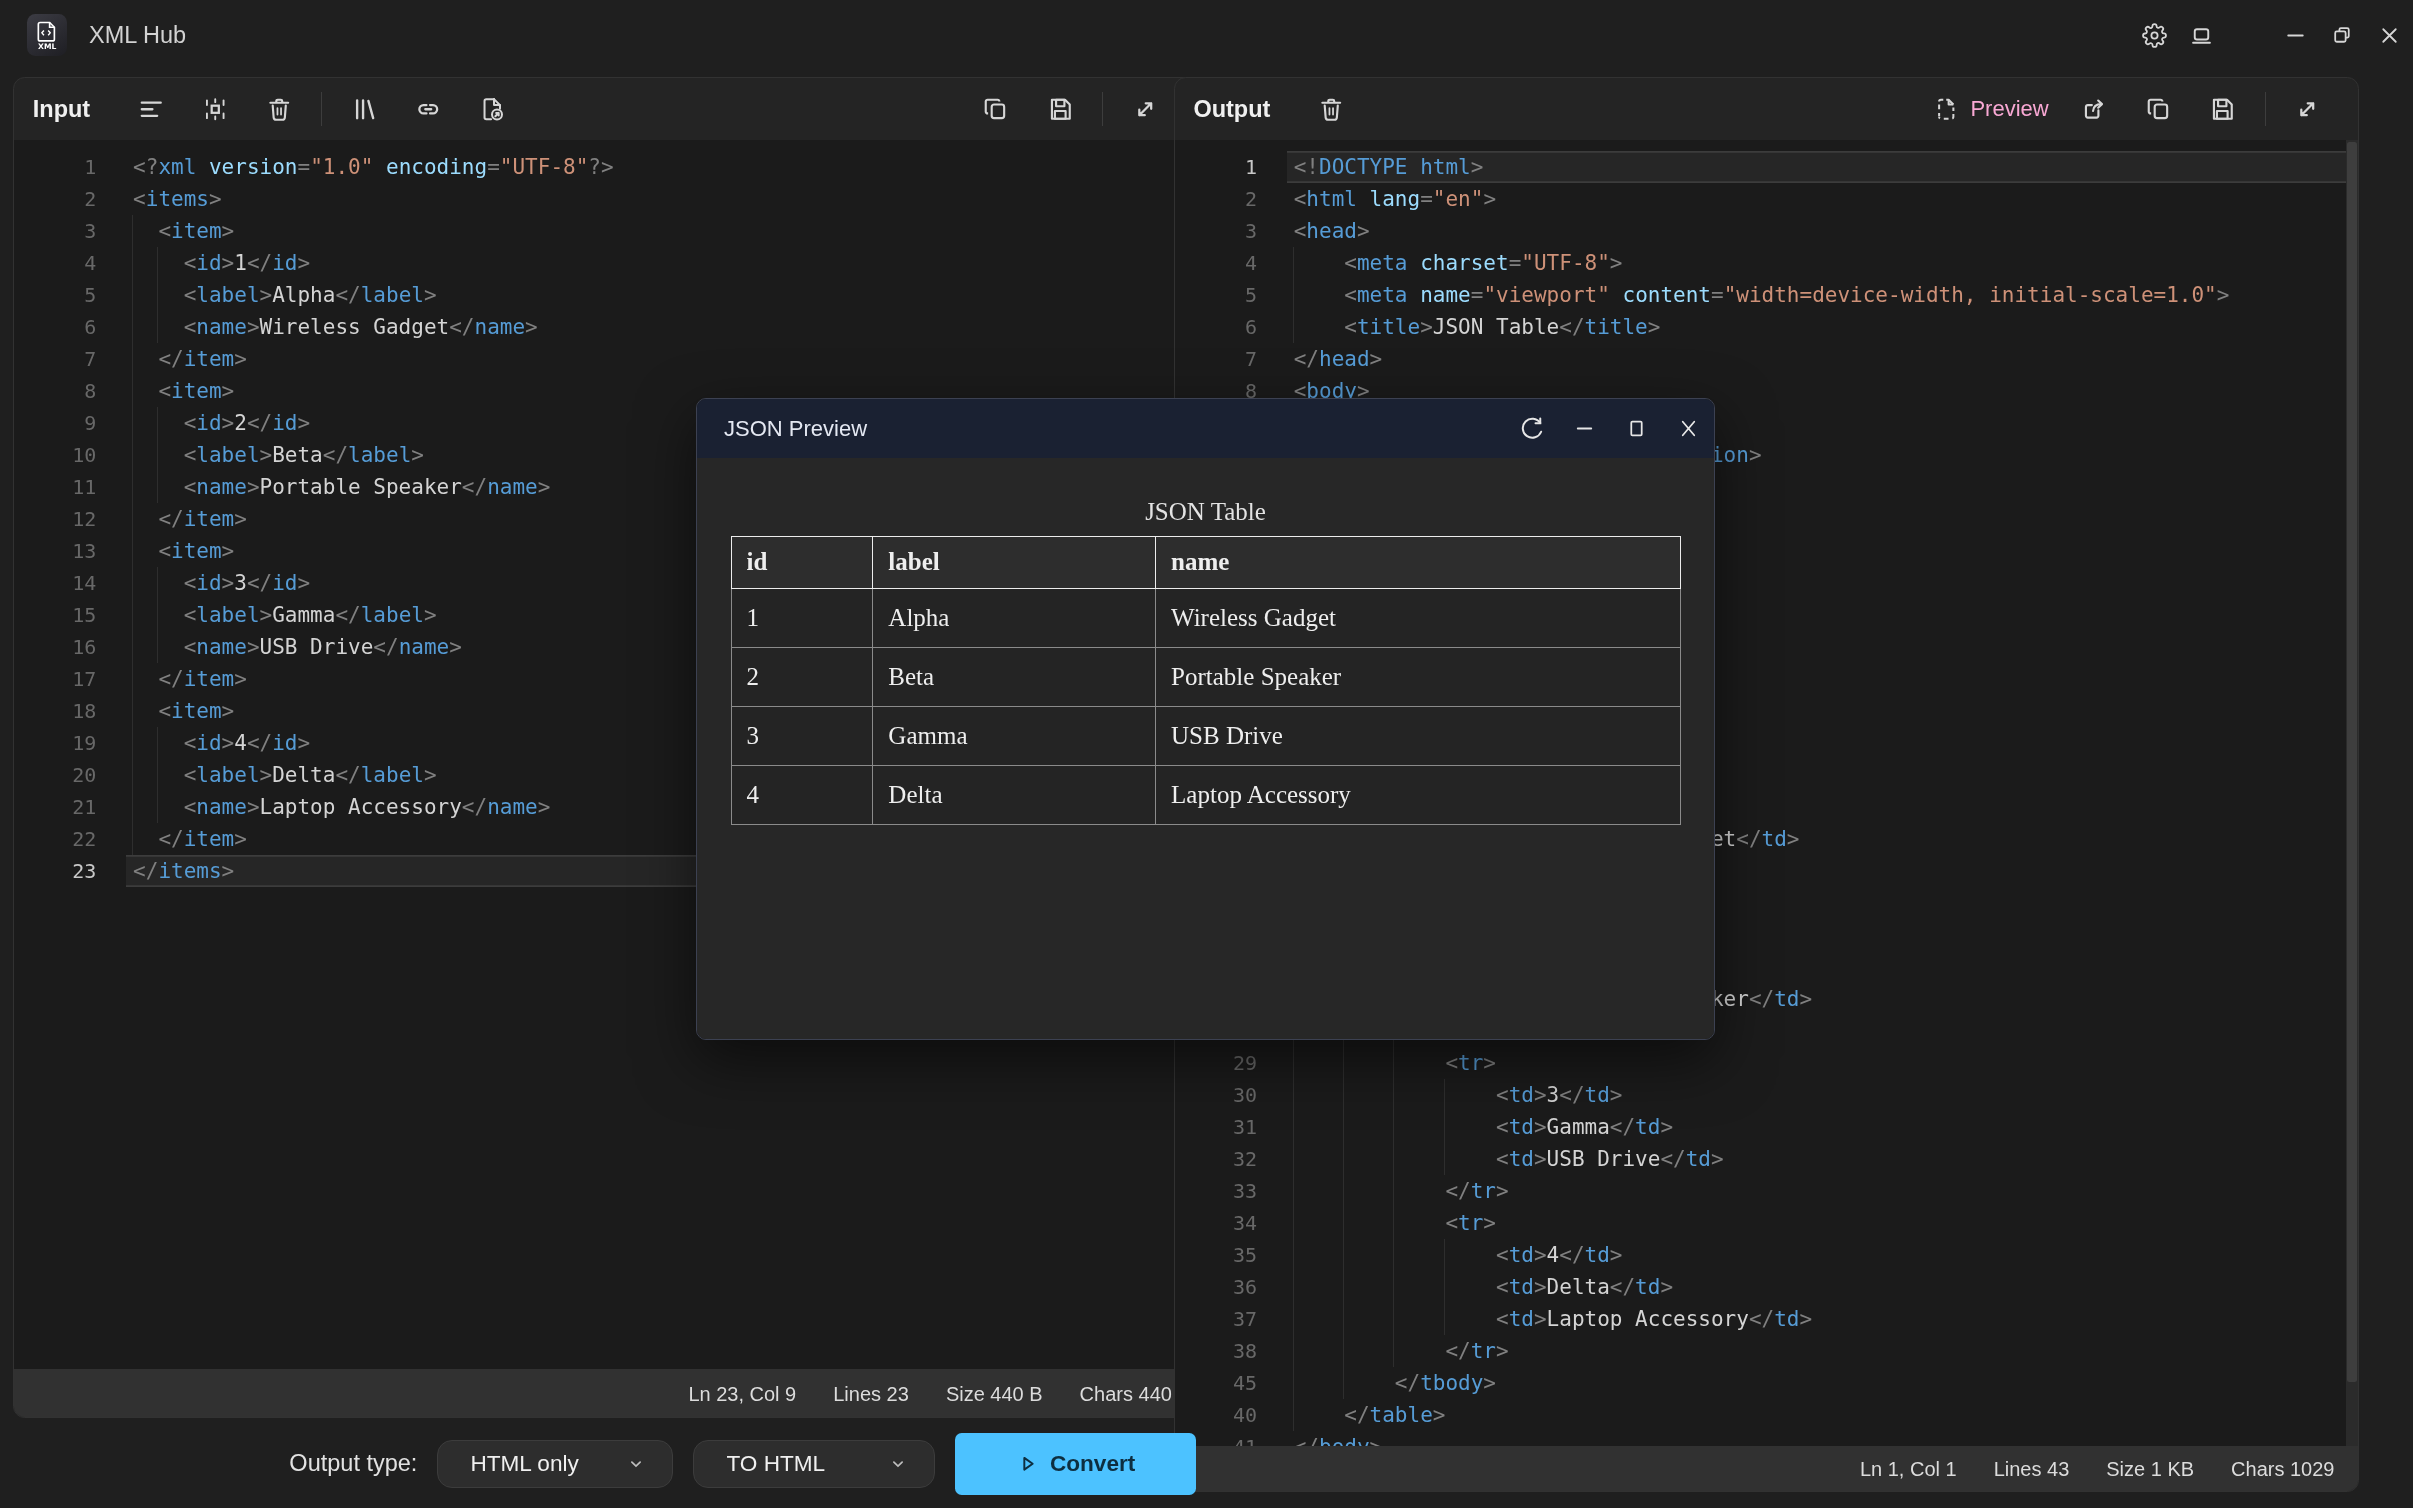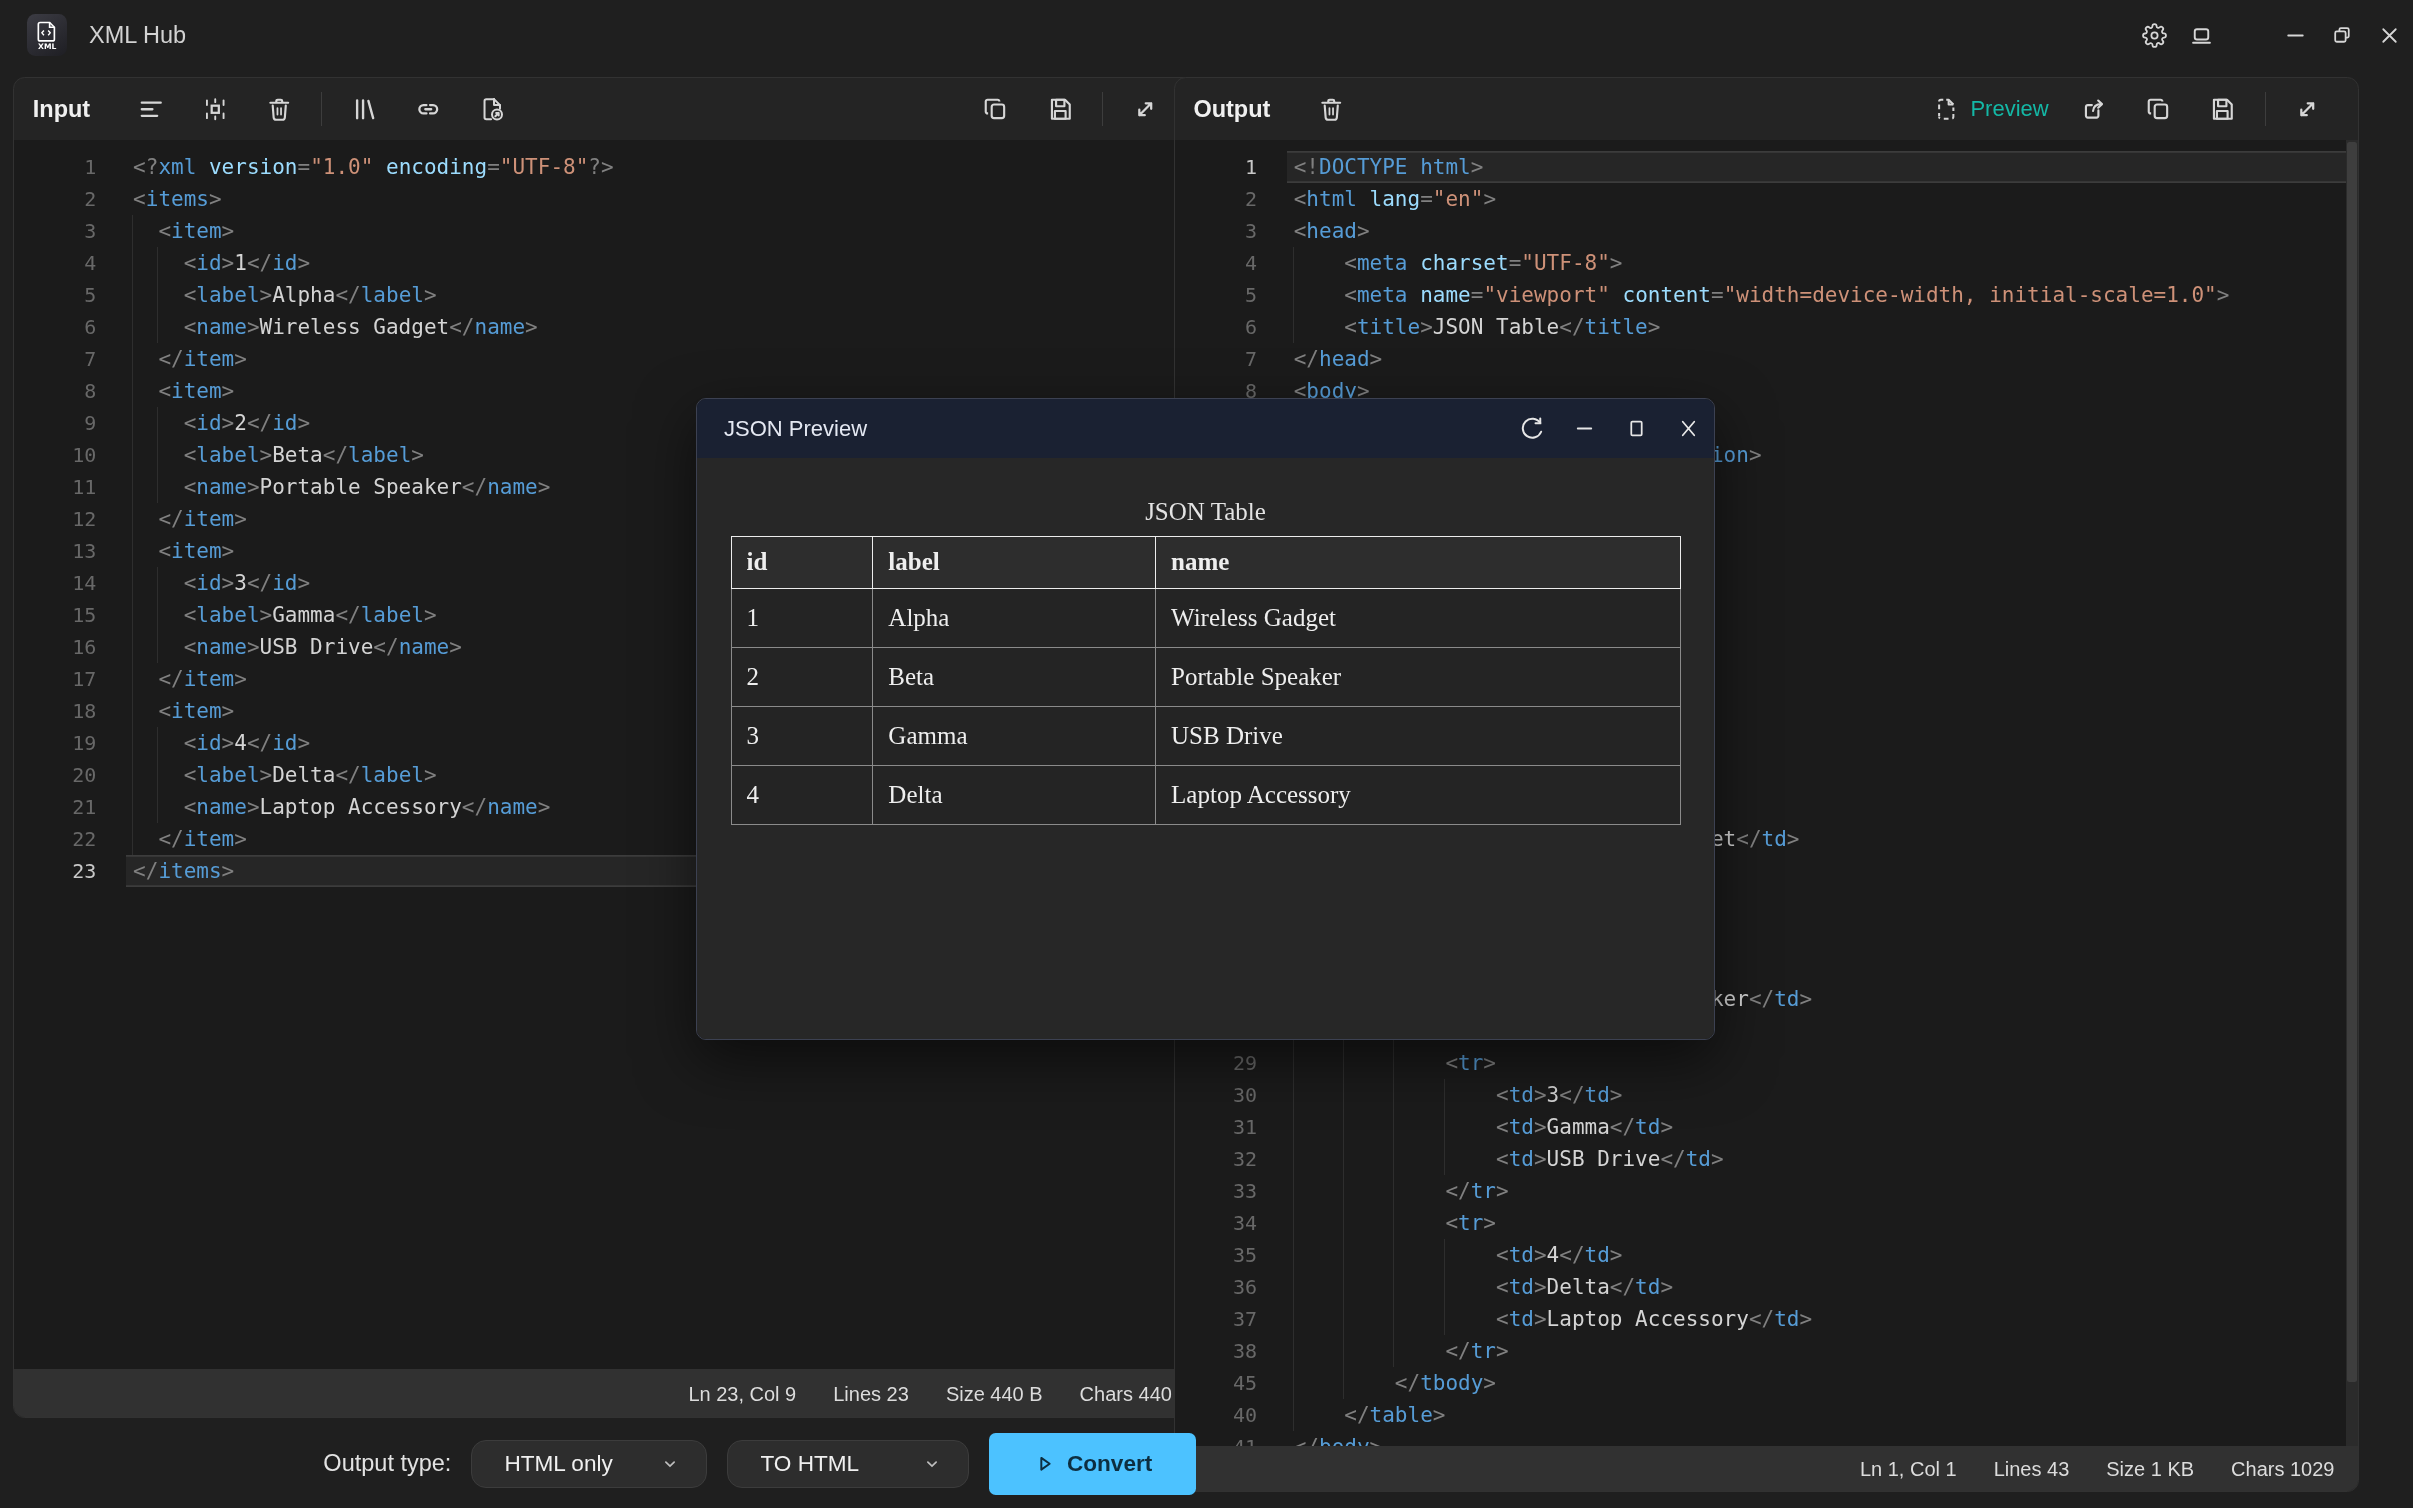--- a/index.html
+++ b/index.html
@@ -26,21 +26,21 @@
   .output-panel { left:1174px; top:77px; width:1185px; height:1415px; }
 
   .ptoolbar { height:62px; display:flex; align-items:center; padding:0 18.4px; }
   .plabel { font-size:23.5px; font-weight:600; color:#f0f0f0; margin-right:28.5px; }
   .ibtn { width:39px; height:39px; margin:0 12.6px; background:none; border:none;
           display:flex; align-items:center; justify-content:center; cursor:default; }
   .vdiv { width:0.8px; height:34px; background:#3d3d3d; margin:0 10px; }
   .spacer { flex:1; }
   .preview-btn { display:flex; align-items:center; gap:10px; background:none; border:none;
                  margin:0 13.4px; cursor:default; }
-  .preview-btn span { font-size:22px; color:#14b8a6; }
+  .preview-btn span { font-size:22px; color:#f9a8d4; }
 
   .editor { position:relative; background:#1b1b1b; overflow:hidden; }
   .input-panel  .editor { height:1229px; }
   .output-panel .editor { height:1306px; }
   .code-area { padding-top:11px; }
   .code-line { display:flex; height:32px; }
   .ln { flex:0 0 112px; text-align:right; padding-right:30px;
         font-family:"DejaVu Sans Mono", monospace; font-size:20px; line-height:32px; color:#686868; }
   .code-line.active .ln { color:#c8c8c8; }
   .code-wrap { flex:1; position:relative; white-space:pre; padding-left:6.7px;
@@ -61,21 +61,21 @@
 
   
   .bottombar { position:absolute; left:13.4px; top:1418px; width:1183px; height:91px;
                display:flex; align-items:center; justify-content:flex-end; gap:20px; }
   .ot-label { font-size:23.5px; color:#e2e2e2; }
   .dropdown { height:48px; background:#2d2d2d; border:0.8px solid #3c3c3c; border-radius:15px;
               display:flex; align-items:center; justify-content:space-between;
               padding:0 25px 0 32px; cursor:default; }
   .dd-type { width:236px; } .dd-dir { width:242px; }
   .dropdown span { font-size:22.6px; color:#f0f0f0; }
-  .convert { width:207px; height:62px; border:none; border-radius:6.7px; background:#4cc2ff;
+  .convert { width:241px; height:62px; border:none; border-radius:6.7px; background:#4cc2ff;
              display:flex; align-items:center; justify-content:center; gap:10px; cursor:default; }
   .convert span { font-size:22.6px; color:#0d2e40; font-weight:600; }
 
   
   .modal { position:absolute; left:696px; top:398px; width:1019px; height:642px; z-index:30;
            border:0.8px solid #3c4152; border-radius:10px; overflow:hidden;
            box-shadow:0 20px 59px rgba(0,0,0,0.55); }
   .modal-header { height:59px; background:#1a2132; display:flex; align-items:center;
                   padding-left:27px; }
   .modal-title { font-size:22px; color:#e4e8f2; }

